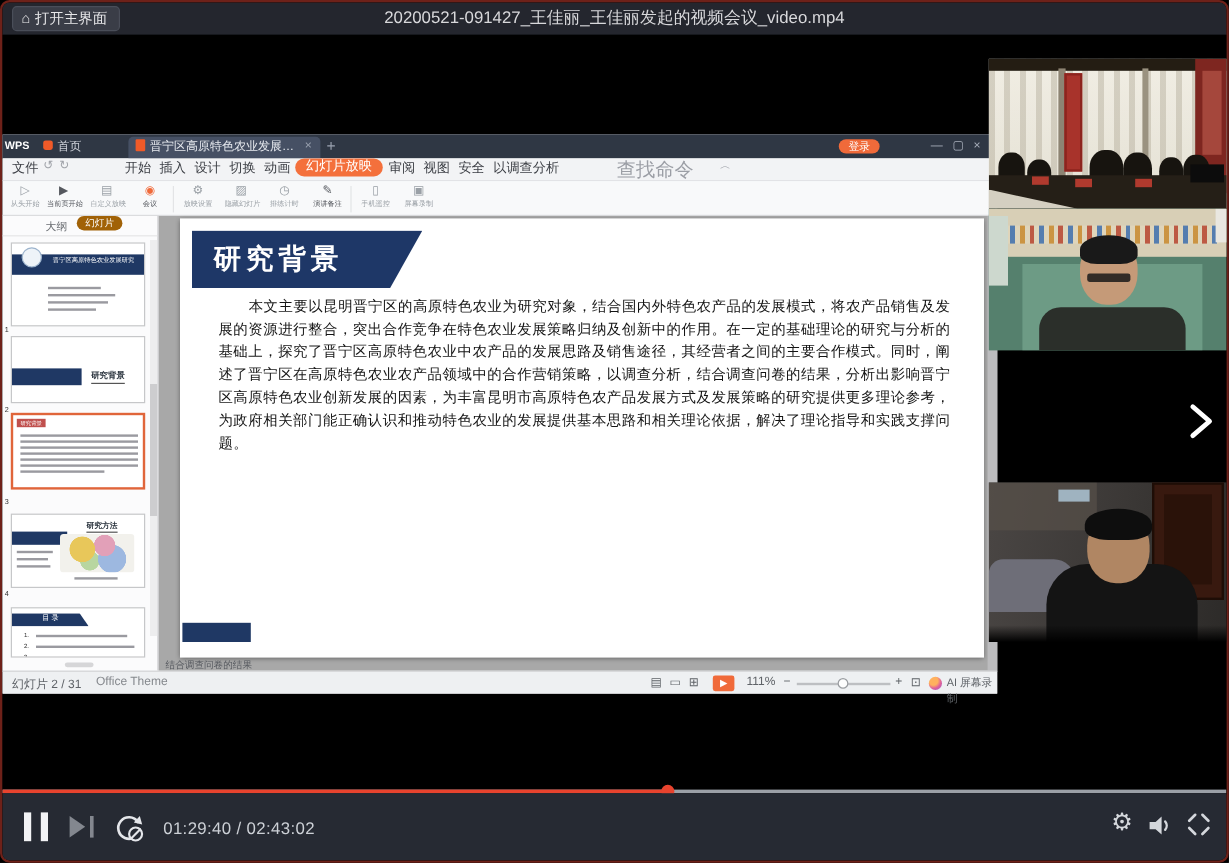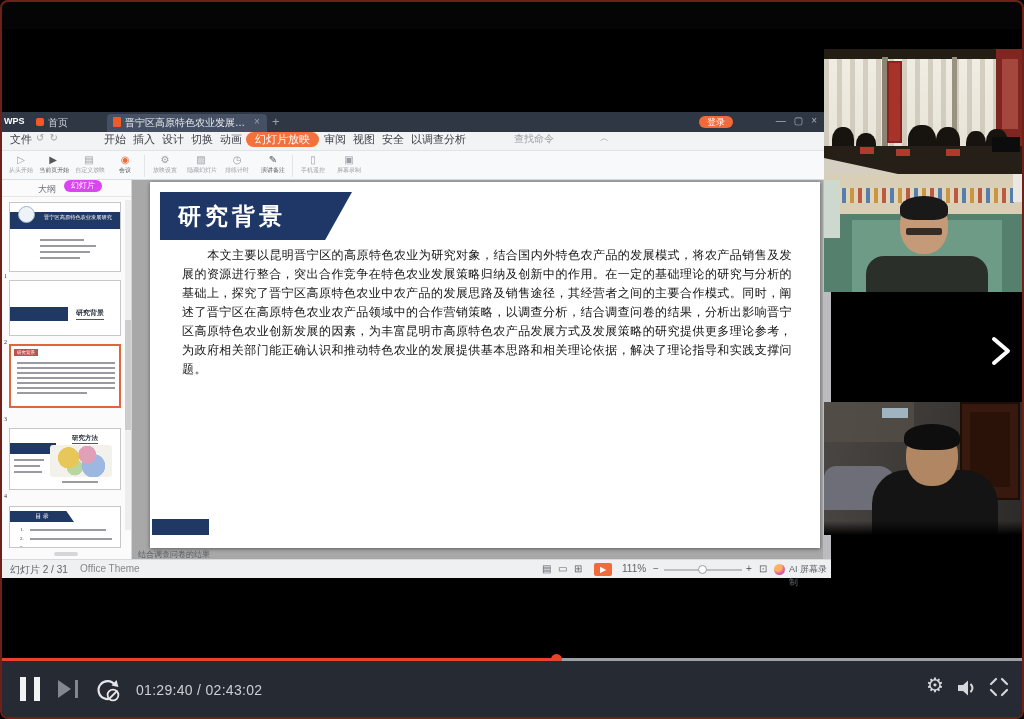--- a/index.html
+++ b/index.html
@@ -54,38 +54,38 @@
   .win-btns { position:absolute; right:6px; top:3px; font-size:10px; color:#aab1bd; letter-spacing:8px; }
 
   .menurow { position:absolute; left:0; top:20px; width:100%; height:19px; background:#f2f3f5; border-bottom:1px solid #e2e3e6;
              font-size:11px; color:#3c3f45; }
   .menurow span { position:absolute; top:0; }
   .m-file { left:8px; } .m-qicons { left:34px; color:#a0a3a9; font-size:10px; letter-spacing:5px; }
   .m-0{left:102px;} .m-1{left:131px;} .m-2{left:160px;} .m-3{left:189px;} .m-4{left:218px;}
   .menu-pill { position:absolute; left:244px; top:2px; height:15px; padding:0 9px; background:#f4703c; border-radius:8px;
                color:#fff; font-size:11px; line-height:15px; }
   .m-5{left:322px;} .m-6{left:351px;} .m-7{left:380px;} .m-8{left:409px;}
-  .m-search { left:512px; color:#9b9ea5; font-size:10px; }
+  .m-search { left:512px; color:#9b9ea5; font-size:16px; }
   .m-collapse { left:598px; color:#9b9ea5; font-size:9px; }
 
   .ribbon { position:absolute; left:0; top:39px; width:100%; height:29px; background:#f8f9fa; border-bottom:1px solid #dbdcde; }
   .rb { position:absolute; top:2px; width:30px; height:26px; text-align:center; }
   .rb .ic { display:block; margin:0 auto; width:14px; height:13px; font-size:10px; line-height:13px; color:#9aa0a6; }
   .rb .lb { display:block; font-size:6.5px; color:#9aa0a6; white-space:nowrap; transform:scale(.92); }
   .rb.on .ic, .rb.on .lb { color:#55585e; }
   .rb .ic.accent { color:#f06a3a; }
   .rb-sep { position:absolute; top:4px; width:1px; height:22px; background:#e3e4e6; }
 
   .wps-content { position:absolute; left:0; top:68px; width:100%; height:379px; background:#a8a8a8; }
 
   
-  .sidebar { position:absolute; left:0; top:0; width:130px; height:100%; background:#fbfbfc; border-right:1px solid #d5d5d7;font-family:Liberation Serif, serif; }
+  .sidebar { position:absolute; left:0; top:0; width:130px; height:100%; background:#fbfbfc; border-right:1px solid #d5d5d7; }
   .sb-head { position:absolute; left:0; top:0; width:100%; height:17px; border-bottom:1px solid #e5e5e7; }
   .sb-outline { position:absolute; left:36px; top:3px; font-size:9px; color:#6b6e73; }
-  .sb-pill { position:absolute; left:62px; top:0; height:12px; padding:0 7px; background:#d946ef; border-radius:7px;
+  .sb-pill { position:absolute; left:62px; top:0; height:12px; padding:0 7px; background:#a16207; border-radius:7px;
              color:#fff; font-size:8px; line-height:12px; }
   .thumb { position:absolute; left:7px; width:112px; background:#fff; border:1px solid #c6c7c9; overflow:hidden; }
   .thumb.sel { border:2px solid #e0653a; }
   .tnum { position:absolute; left:2px; font-size:6px; color:#333; }
   .bar { position:absolute; background:#9a9aa0; height:1.5px; }
   .t1-band { position:absolute; left:0; top:9px; width:100%; height:17px; background:#1f3864; }
   .t1-title { position:absolute; left:26px; top:11px; width:84px; color:#fff; font-size:5.5px; line-height:6px; text-align:center; transform:scale(.95); }
   .t1-seal { position:absolute; left:8px; top:3px; width:17px; height:17px; border-radius:50%; background:#eef3f8; border:1px solid #9db4cd; }
   .t2-rect { position:absolute; left:0; top:26px; width:58px; height:14px; background:#1f3864; }
   .t2-title { position:absolute; left:66px; top:27px; font-size:7px; font-weight:bold; color:#28323c; border-bottom:1px solid #555; padding-bottom:1px; }
@@ -178,20 +178,26 @@
   .f3-hair { position:absolute; left:80px; top:22px; width:56px; height:26px; background:#0e0e0e; border-radius:50% 50% 35% 35%; }
   .f3-shadow { position:absolute; left:0; bottom:0; width:100%; height:14px; background:linear-gradient(transparent,#000); }
 
   .next-page { position:absolute; left:986px; top:305px; width:26px; height:34px; cursor:pointer; }
 </style>
 </head>
 <body>
 
 <div id="stage">
 
+  <div class="topbar">
+    <div class="open-main">
+      <span class="home-g">⌂</span><span>打开主界面</span>
+    </div>
+    <div class="video-title">20200521-091427_王佳丽_王佳丽发起的视频会议_video.mp4</div>
+  </div>
 
   <div class="video-area">
 
     <div class="wps">
 
       <div class="tabbar">
         <span class="wps-logo">WPS</span>
         <span class="tab-home"><span class="dot"></span><span>首页</span></span>
         <span class="tab-doc"><span class="doc-ic"></span><span>晋宁区高原特色农业发展研究.pptx</span></span>
         <span class="tab-close">×</span>

